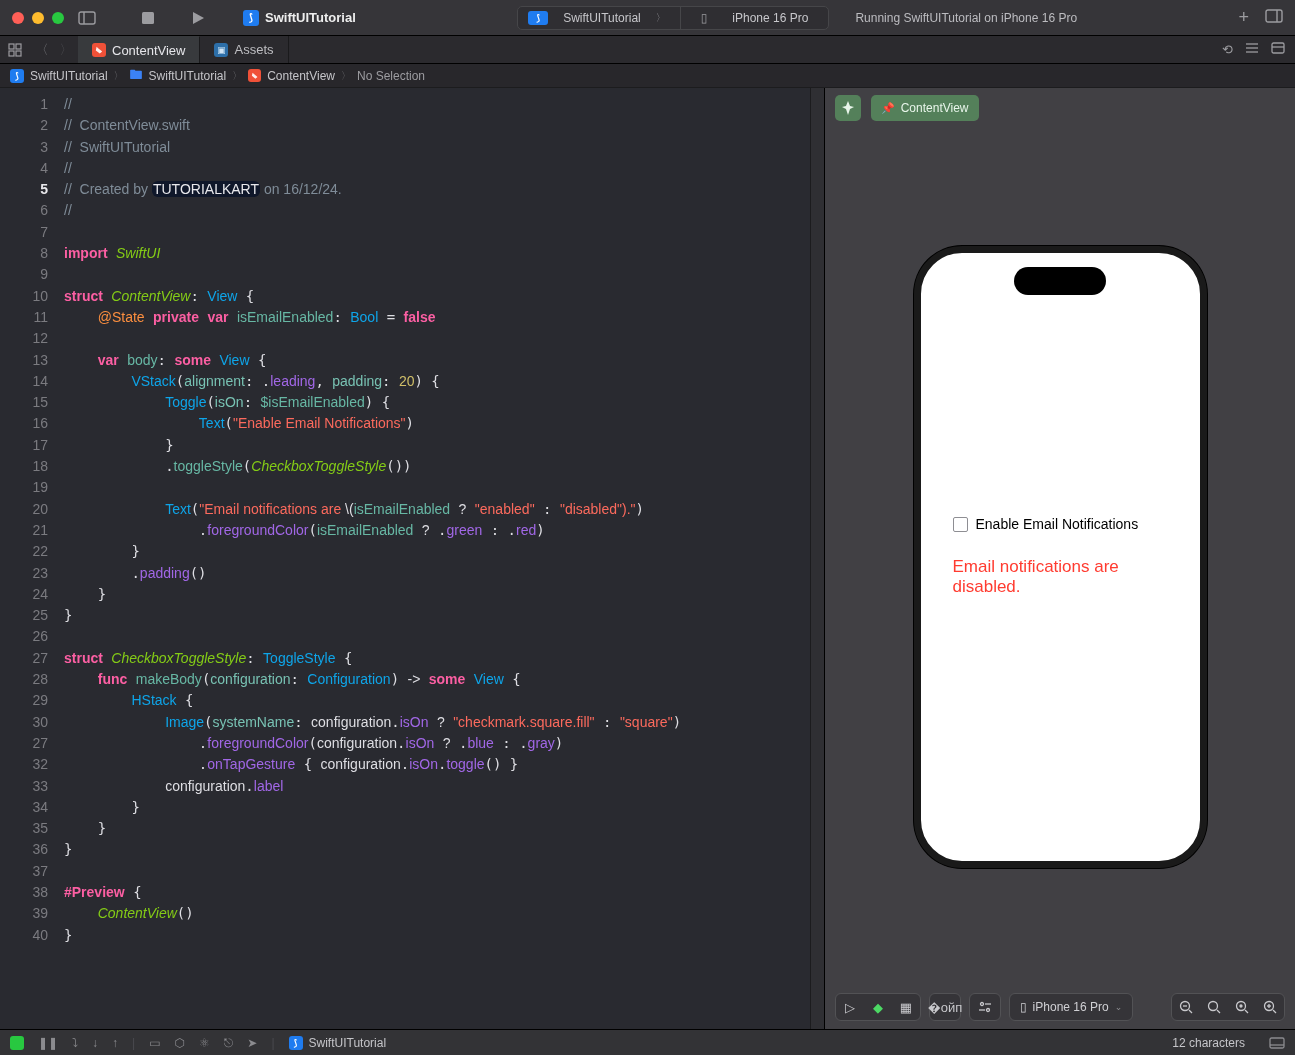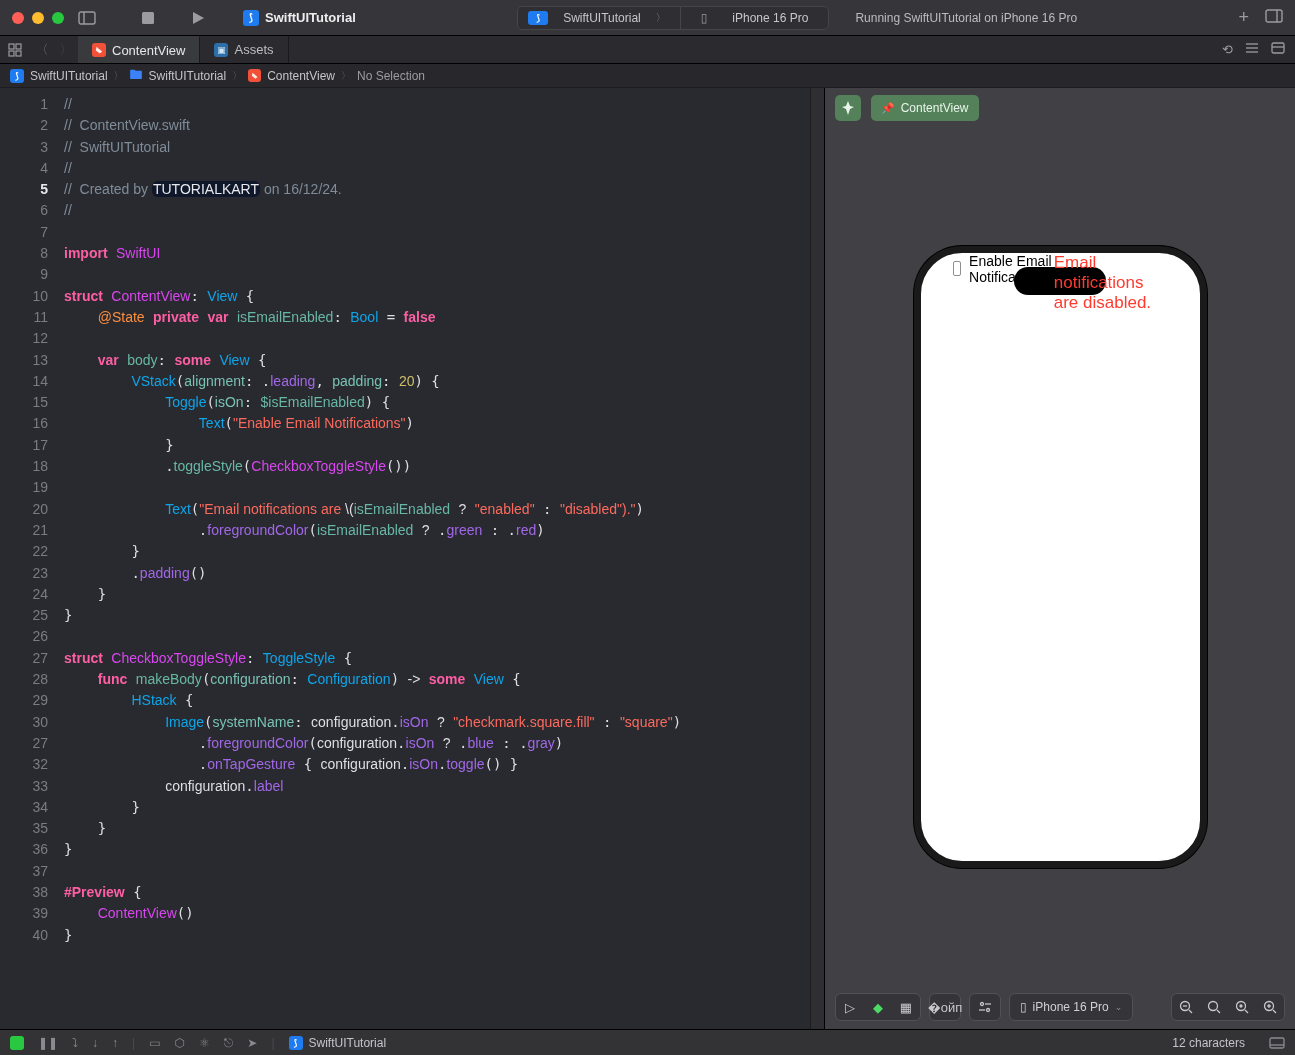--- a/index.html
+++ b/index.html
@@ -33,34 +33,34 @@
   .breadcrumb .chev{ color:#6e6e72; font-size:10px; }
   .bc-icon{ width:14px; height:14px; border-radius:3px; display:inline-flex; align-items:center; justify-content:center; }
   .bc-proj{ background:#1f7cf0; color:#fff; font-size:9px; font-weight:700; }
   .bc-folder{ color:#3b82f6; font-size:13px; }
   .main{ display:flex; height:calc(100% - 36px - 28px - 24px - 26px); }
   .editor-wrap{ width:824px; position:relative; display:flex; background:#292a30; }
   .gutter{ width:58px; background:#292a30; padding-top:6px; text-align:right; color:#7b7b80; font-family:"SF Mono",Menlo,monospace; font-size:14px; line-height:21.3px; }
   .gutter div{ padding-right:10px; }
   .gutter .cur{ color:#e8e8ec; font-weight:600; }
   .code{ flex:1; padding:6px 0 0 6px; font-family:"SF Mono",Menlo,monospace; font-size:14px; line-height:21.3px; white-space:pre; color:#dedee3; overflow:hidden; }
-  .c-com{ color:#7f8c98; } .c-kw{ color:#fc5fa3; font-weight:600; } .c-type{ color:#d946ef; } .c-tlight{ color:#0ea5e9; }
+  .c-com{ color:#7f8c98; } .c-kw{ color:#fc5fa3; font-weight:600; } .c-type{ color:#84cc16;font-style:italic; } .c-tlight{ color:#0ea5e9; }
   .c-prop{ color:#67b7a4; } .c-str{ color:#fc6a5d; } .c-num{ color:#d0bf69; } .c-attr{ color:#fd8f3f; }
   .c-func{ color:#a167e6;margin-top:8px; } .c-methodlt{ color:#67b7a4; } .c-var{ color:#67b7a4; } .c-param{ color:#78c2b3; }
   .sel{ background:#0f172a; border-radius:6px; padding:0 1px; color:#e8e8ec; }
   .escroll{ position:absolute; right:0; top:0; bottom:0; width:14px; background:#2f2f33; border-left:1px solid #1c1c1e; }
   .preview{ flex:1; background:#414044; display:flex; flex-direction:column; border-left:1px solid #000; }
   .pv-top{ height:40px; display:flex; align-items:center; gap:10px; padding:0 10px; }
   .pin{ width:26px; height:26px; border-radius:5px; background:#54805a; display:flex; align-items:center; justify-content:center; color:#e8f5ea; font-size:14px; }
   .pv-chip{ height:26px; border-radius:5px; background:#54805a; display:flex; align-items:center; gap:6px; padding:0 10px; color:#e8f5ea; font-size:12px; }
   .pv-chip .pinico{ font-size:11px; }
   .pv-canvas{ flex:1; display:flex; align-items:center; justify-content:center; }
   .phone{ width:293px; height:622px; border:7px solid #1a1a1a; border-radius:48px; background:#fff; position:relative; overflow:hidden; box-shadow:0 0 0 1px #000; }
   .island{ position:absolute; top:14px; left:50%; transform:translateX(-50%); width:92px; height:28px; background:#000; border-radius:16px; }
-  .phone-content{ position:absolute; inset:0; display:flex; flex-direction:row; align-items:flex-start; justify-content:center; padding:0 32px; gap:2px; font-family:-apple-system, sans-serif; }
+  .phone-content{ position:absolute; inset:0; display:flex; flex-direction:column; align-items:flex-start; justify-content:center; padding:0 32px; gap:25px; font-family:-apple-system, sans-serif; }
   .toggle-row{ display:flex; align-items:center; gap:8px; color:#000; font-size:14px; }
   .cbox{ width:15px; height:15px; border:1.5px solid #8e8e93; border-radius:2px; }
   .status-text{ color:#ff3b30; font-size:17px; }
   .pv-bottom{ height:44px; display:flex; align-items:center; padding:0 10px; gap:8px; }
   .btncluster{ background:#353438; border:1px solid #525255; border-radius:6px; height:28px; display:flex; align-items:center; }
   .btncluster span{ width:28px; display:flex; align-items:center; justify-content:center; color:#c8c8cc; font-size:13px; }
   .btncluster span.g{ color:#4cd964; }
   .btncluster.single span{ width:30px; }
   .device-sel{ background:#353438; border:1px solid #525255; border-radius:6px; height:28px; display:flex; align-items:center; gap:6px; padding:0 10px; color:#d0d0d4; font-size:12px; }
   .pv-bottom .flex{ flex:1; }

